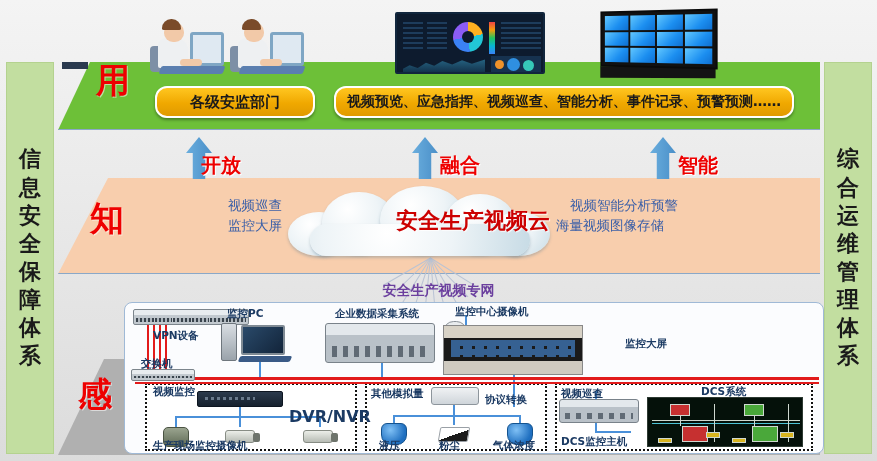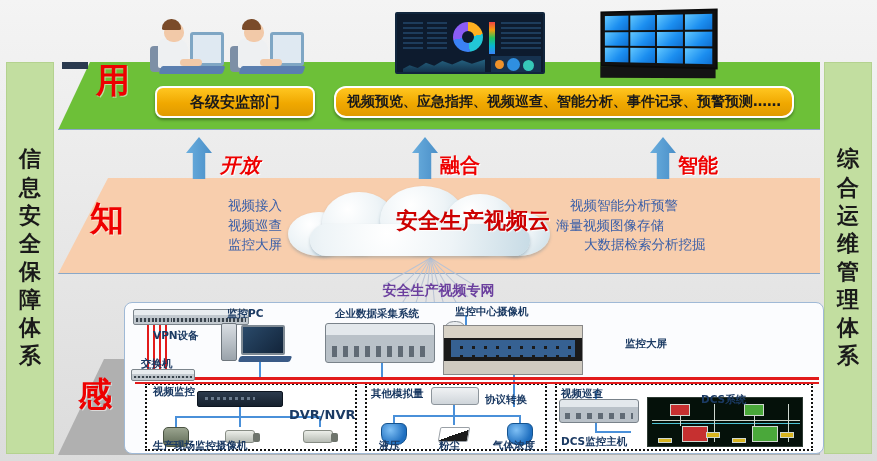--- a/index.html
+++ b/index.html
@@ -68,21 +68,21 @@
     position: absolute; z-index: 32;
     background: linear-gradient(180deg,#ffc620 0%,#f0a800 55%,#e09a00 100%);
     border: 2px solid #ffffff;
     border-radius: 12px;
     box-shadow: 0 2px 3px rgba(0,0,0,.35);
     display: flex; align-items: center; justify-content: center;
     color: #1a1a1a; font-weight: bold;
     font-family: "DejaVu Sans", sans-serif;
     white-space: nowrap;
   }
-  .pill-dept { left: 155px; top: 86px; width: 160px; height: 32px; font-size: 15px; border-radius: 8px; }
+  .pill-dept { left: 155px; top: 86px; width: 160px; height: 32px; font-size: 15px; }
   .pill-func { left: 334px; top: 86px; width: 460px; height: 32px; font-size: 14px; }
 
   
   .people {
     position: absolute; left: 150px; top: 6px; width: 160px; height: 74px;
     z-index: 25;
   }
   .person { position: absolute; bottom: 0; width: 80px; height: 74px; }
   .person.p1 { left: 0; }
   .person.p2 { left: 80px; }
@@ -390,48 +390,46 @@
   <div class="band band-sense"></div>
 
   <div class="layer-glyph glyph-use">用</div>
   <div class="layer-glyph glyph-know">知</div>
   <div class="layer-glyph glyph-sense">感</div>
 
   <div class="pill pill-dept">各级安监部门</div>
   <div class="pill pill-func">视频预览、应急指挥、视频巡查、智能分析、事件记录、预警预测……</div>
 
   <div class="arrow" style="left:186px; top:137px;"></div>
-  <div class="arrow-label" style="left:220px; top:152px;font-style:italic;">开放</div>
+  <div class="arrow-label" style="left:201px; top:152px;">开放</div>
 
   <div class="arrow" style="left:412px; top:137px;"></div>
   <div class="arrow-label" style="left:440px; top:152px;">融合</div>
 
   <div class="arrow" style="left:650px; top:137px;"></div>
   <div class="arrow-label" style="left:678px; top:152px;">智能</div>
 
   <div class="cloud-side l">
-    <div>视频接入</div>
     <div>视频巡查</div>
     <div>监控大屏</div>
   </div>
 
   <div class="cloud">
     <div class="cloud-lobe" style="left:0px;   top:26px; width:62px; height:44px;"></div>
     <div class="cloud-lobe" style="left:34px;  top:6px;  width:74px; height:62px;"></div>
     <div class="cloud-lobe" style="left:92px;  top:0px;  width:86px; height:68px;"></div>
     <div class="cloud-lobe" style="left:156px; top:8px;  width:72px; height:60px;"></div>
     <div class="cloud-lobe" style="left:200px; top:26px; width:62px; height:44px;"></div>
     <div class="cloud-lobe" style="left:22px;  top:38px; width:220px;height:32px; border-radius:18px;"></div>
     <div class="cloud-text">安全生产视频云</div>
   </div>
 
   <div class="cloud-side r">
     <div style="padding-left:14px">视频智能分析预警</div>
     <div>海量视频图像存储</div>
-    <div style="padding-left:28px">大数据检索分析挖掘</div>
   </div>
 
   <div class="fan">
     <div class="fan-line" style="transform:rotate(-58deg)"></div>
     <div class="fan-line" style="transform:rotate(-44deg)"></div>
     <div class="fan-line" style="transform:rotate(-30deg)"></div>
     <div class="fan-line" style="transform:rotate(-16deg)"></div>
     <div class="fan-line" style="transform:rotate(-5deg)"></div>
     <div class="fan-line" style="transform:rotate(6deg)"></div>
     <div class="fan-line" style="transform:rotate(18deg)"></div>
@@ -505,21 +503,21 @@
     <div class="vline" style="left:388px; top:72px; height:32px;"></div>
 
     <div class="lbl" style="left:500px; top:34px;">监控大屏</div>
 
     <div class="bus-red"></div>
     <div class="bus-red2"></div>
 
     <div class="dashbox" style="left:20px; top:80px; width:212px; height:68px;"></div>
     <div class="lbl" style="left:28px; top:82px;text-align:right;">视频监控</div>
     <div class="dev nvr" style="left:72px; top:88px; width:86px; height:16px;"></div>
-    <div class="lbl" style="left:164px; top:104px; font-size:13px;">DVR/NVR</div>
+    <div class="lbl" style="left:164px; top:104px; font-size:16px;">DVR/NVR</div>
     <div class="vline" style="left:114px; top:104px; height:10px;"></div>
     <div class="vline" style="left:50px; top:114px; height:10px;"></div>
     <div class="vline" style="left:114px; top:114px; height:10px;"></div>
     <div class="vline" style="left:194px; top:114px; height:10px;"></div>
     <div class="dev" style="left:50px; top:113px; width:146px; height:2px; background:#4a90d9;"></div>
     <div class="dev ptz-cam" style="left:38px; top:124px;"></div>
     <div class="dev bullet-cam" style="left:100px; top:127px;"></div>
     <div class="dev bullet-cam" style="left:178px; top:127px;"></div>
     <div class="lbl" style="left:28px; top:136px;">生产现场监控摄像机</div>
 
@@ -540,21 +538,21 @@
     <div class="lbl" style="left:368px; top:136px;">气体浓度</div>
 
     <div class="dashbox" style="left:430px; top:80px; width:258px; height:68px;"></div>
     <div class="lbl" style="left:436px; top:84px;">视频巡查</div>
     <div class="dev server-box" style="left:434px; top:96px; width:80px; height:24px;"></div>
     <div class="vline" style="left:470px; top:88px; height:10px;"></div>
     <div class="vline" style="left:470px; top:120px; height:10px;"></div>
     <div class="dev" style="left:470px; top:128px; width:36px; height:2px; background:#4a90d9;"></div>
     <div class="lbl" style="left:436px; top:132px;">DCS监控主机</div>
 
-    <div class="lbl" style="left:576px; top:90px;">DCS系统</div>
+    <div class="lbl" style="left:576px; top:82px;">DCS系统</div>
     <div class="dev dcs-screen" style="left:522px; top:94px; width:156px; height:50px;">
       <div class="dcs-node" style="left:22px; top:6px;  width:20px; height:12px; background:#c63030;"></div>
       <div class="dcs-node" style="left:96px; top:6px;  width:20px; height:12px; background:#4aa83a;"></div>
       <div class="dcs-node" style="left:34px; top:28px; width:26px; height:16px; background:#c63030;"></div>
       <div class="dcs-node" style="left:104px;top:28px; width:26px; height:16px; background:#4aa83a;"></div>
       <div class="dcs-wire" style="left:4px;  top:22px; width:148px;height:1px;"></div>
       <div class="dcs-wire" style="left:4px;  top:25px; width:148px;height:1px; background:#4ec3d6;"></div>
       <div class="dcs-wire" style="left:32px; top:18px; width:1px;  height:10px;"></div>
       <div class="dcs-wire" style="left:106px;top:18px; width:1px;  height:10px;"></div>
       <div class="dcs-wire" style="left:66px; top:6px;  width:1px;  height:38px;"></div>

